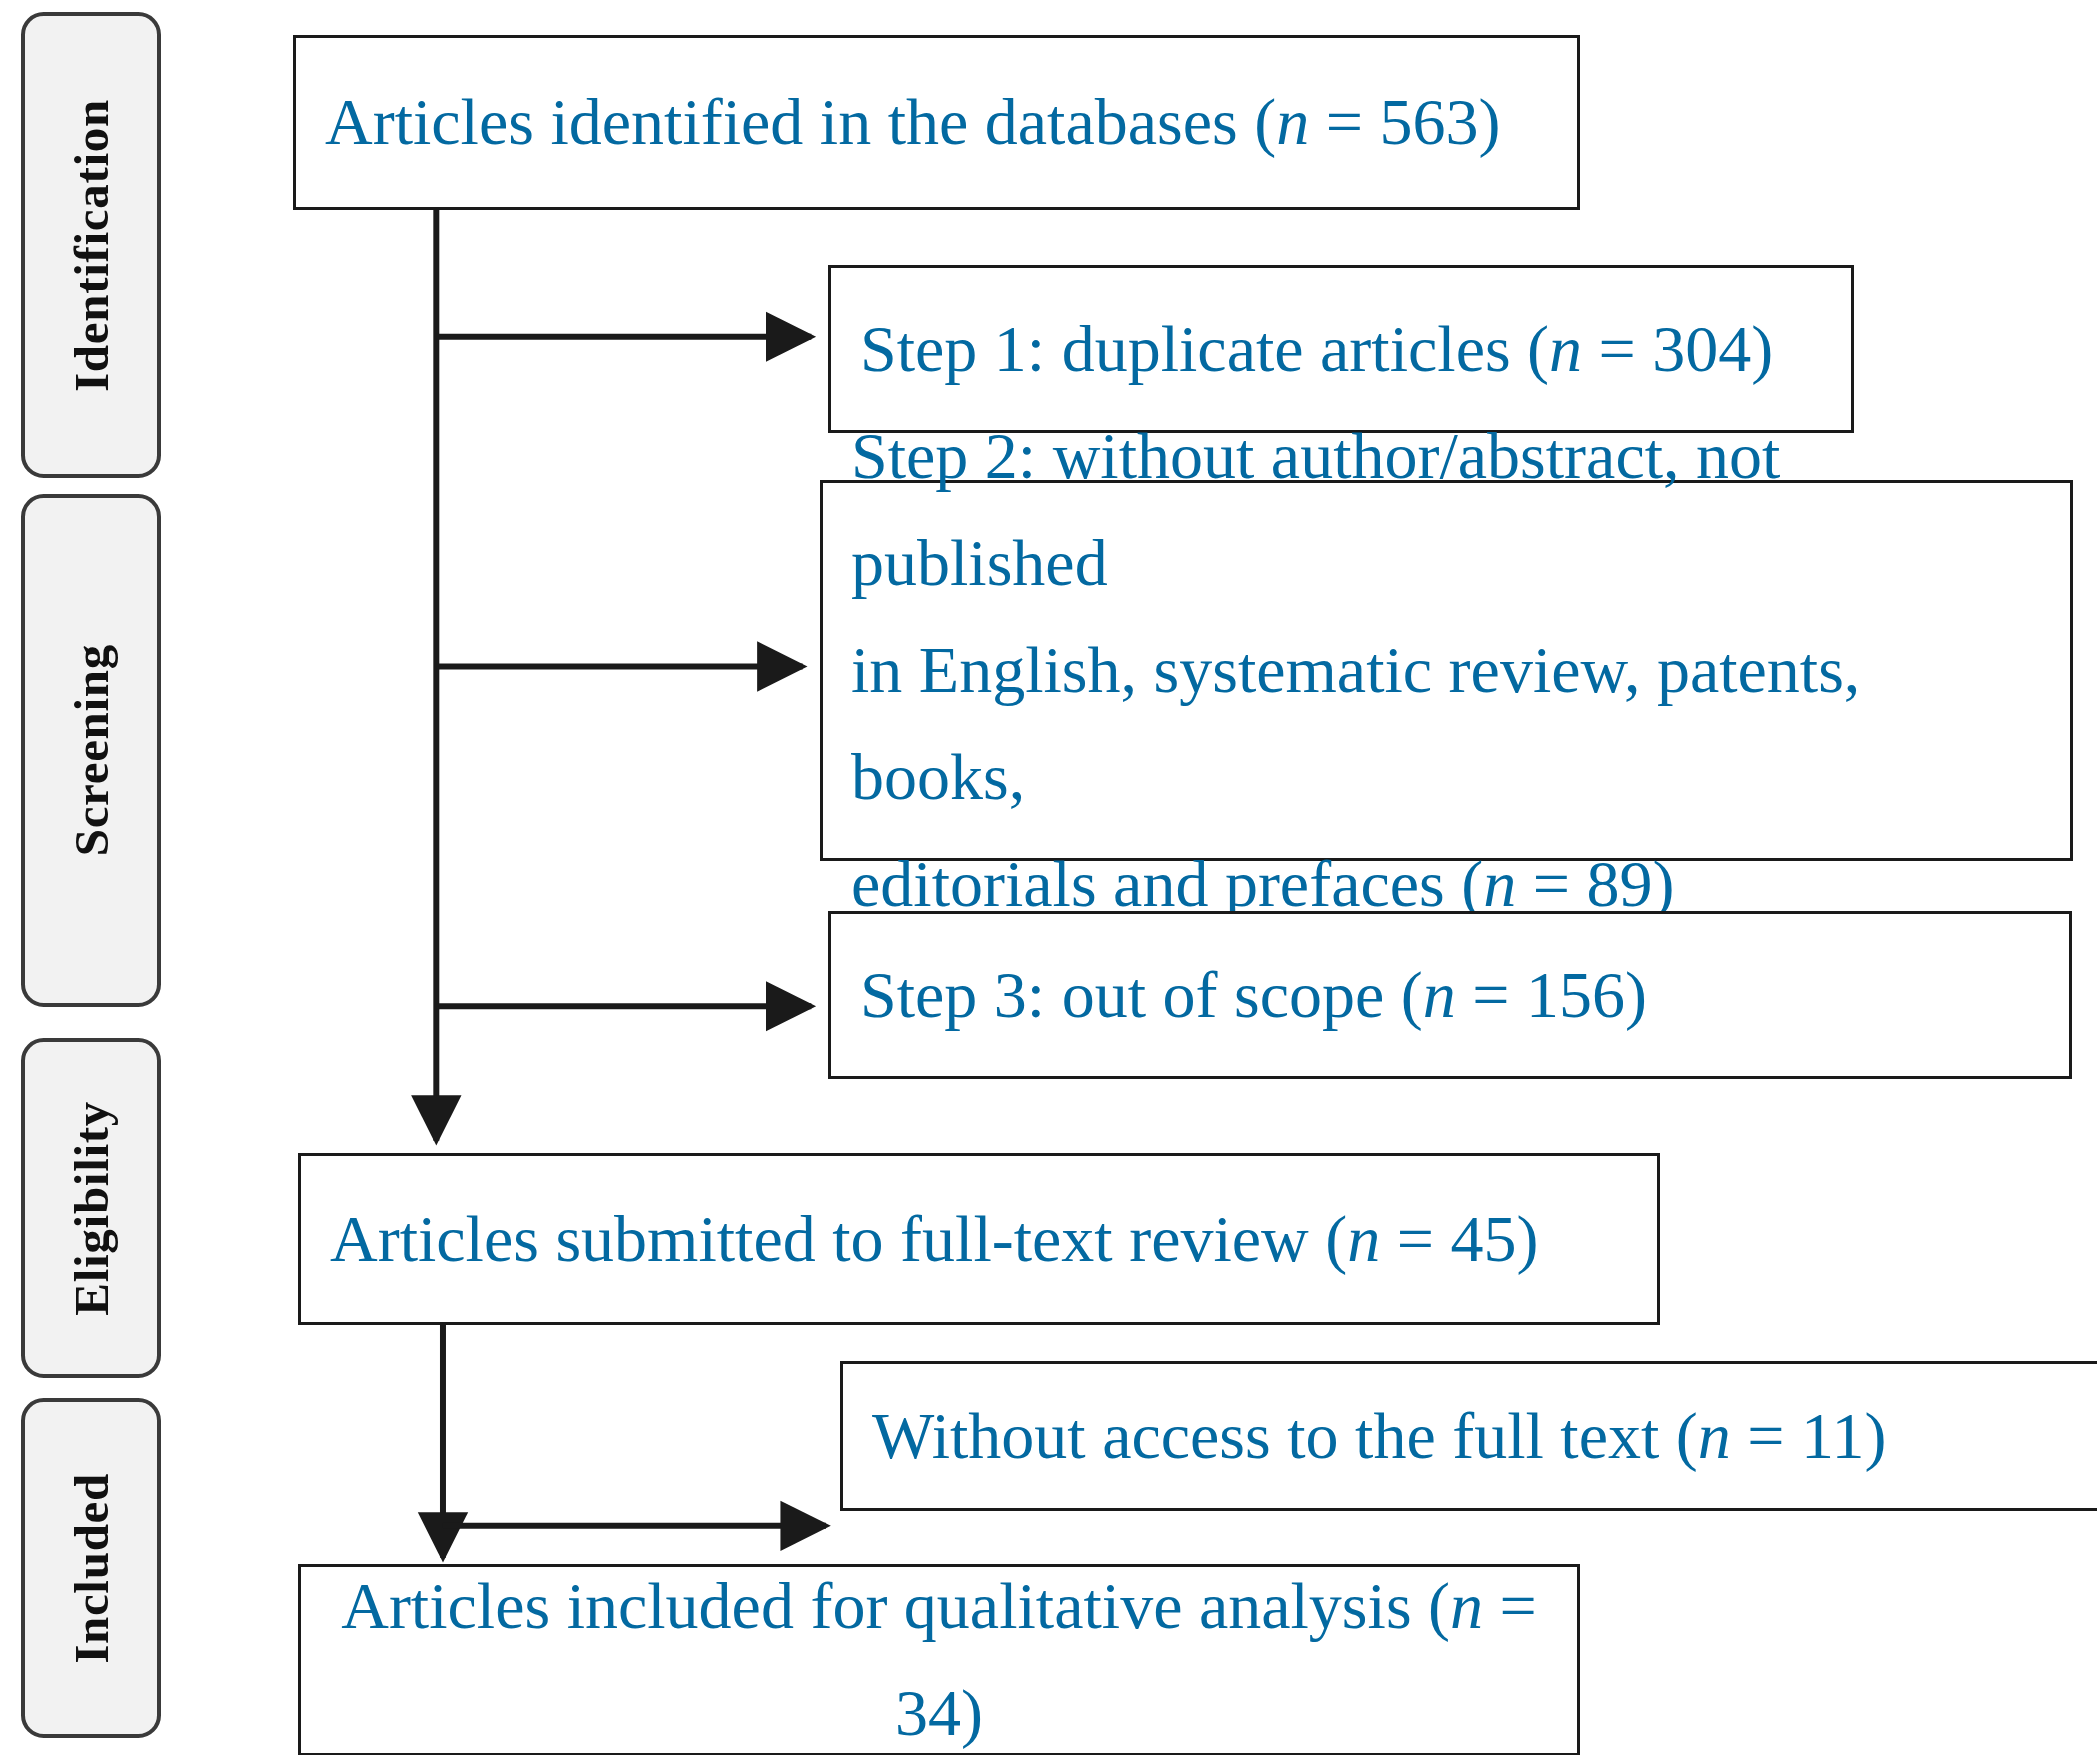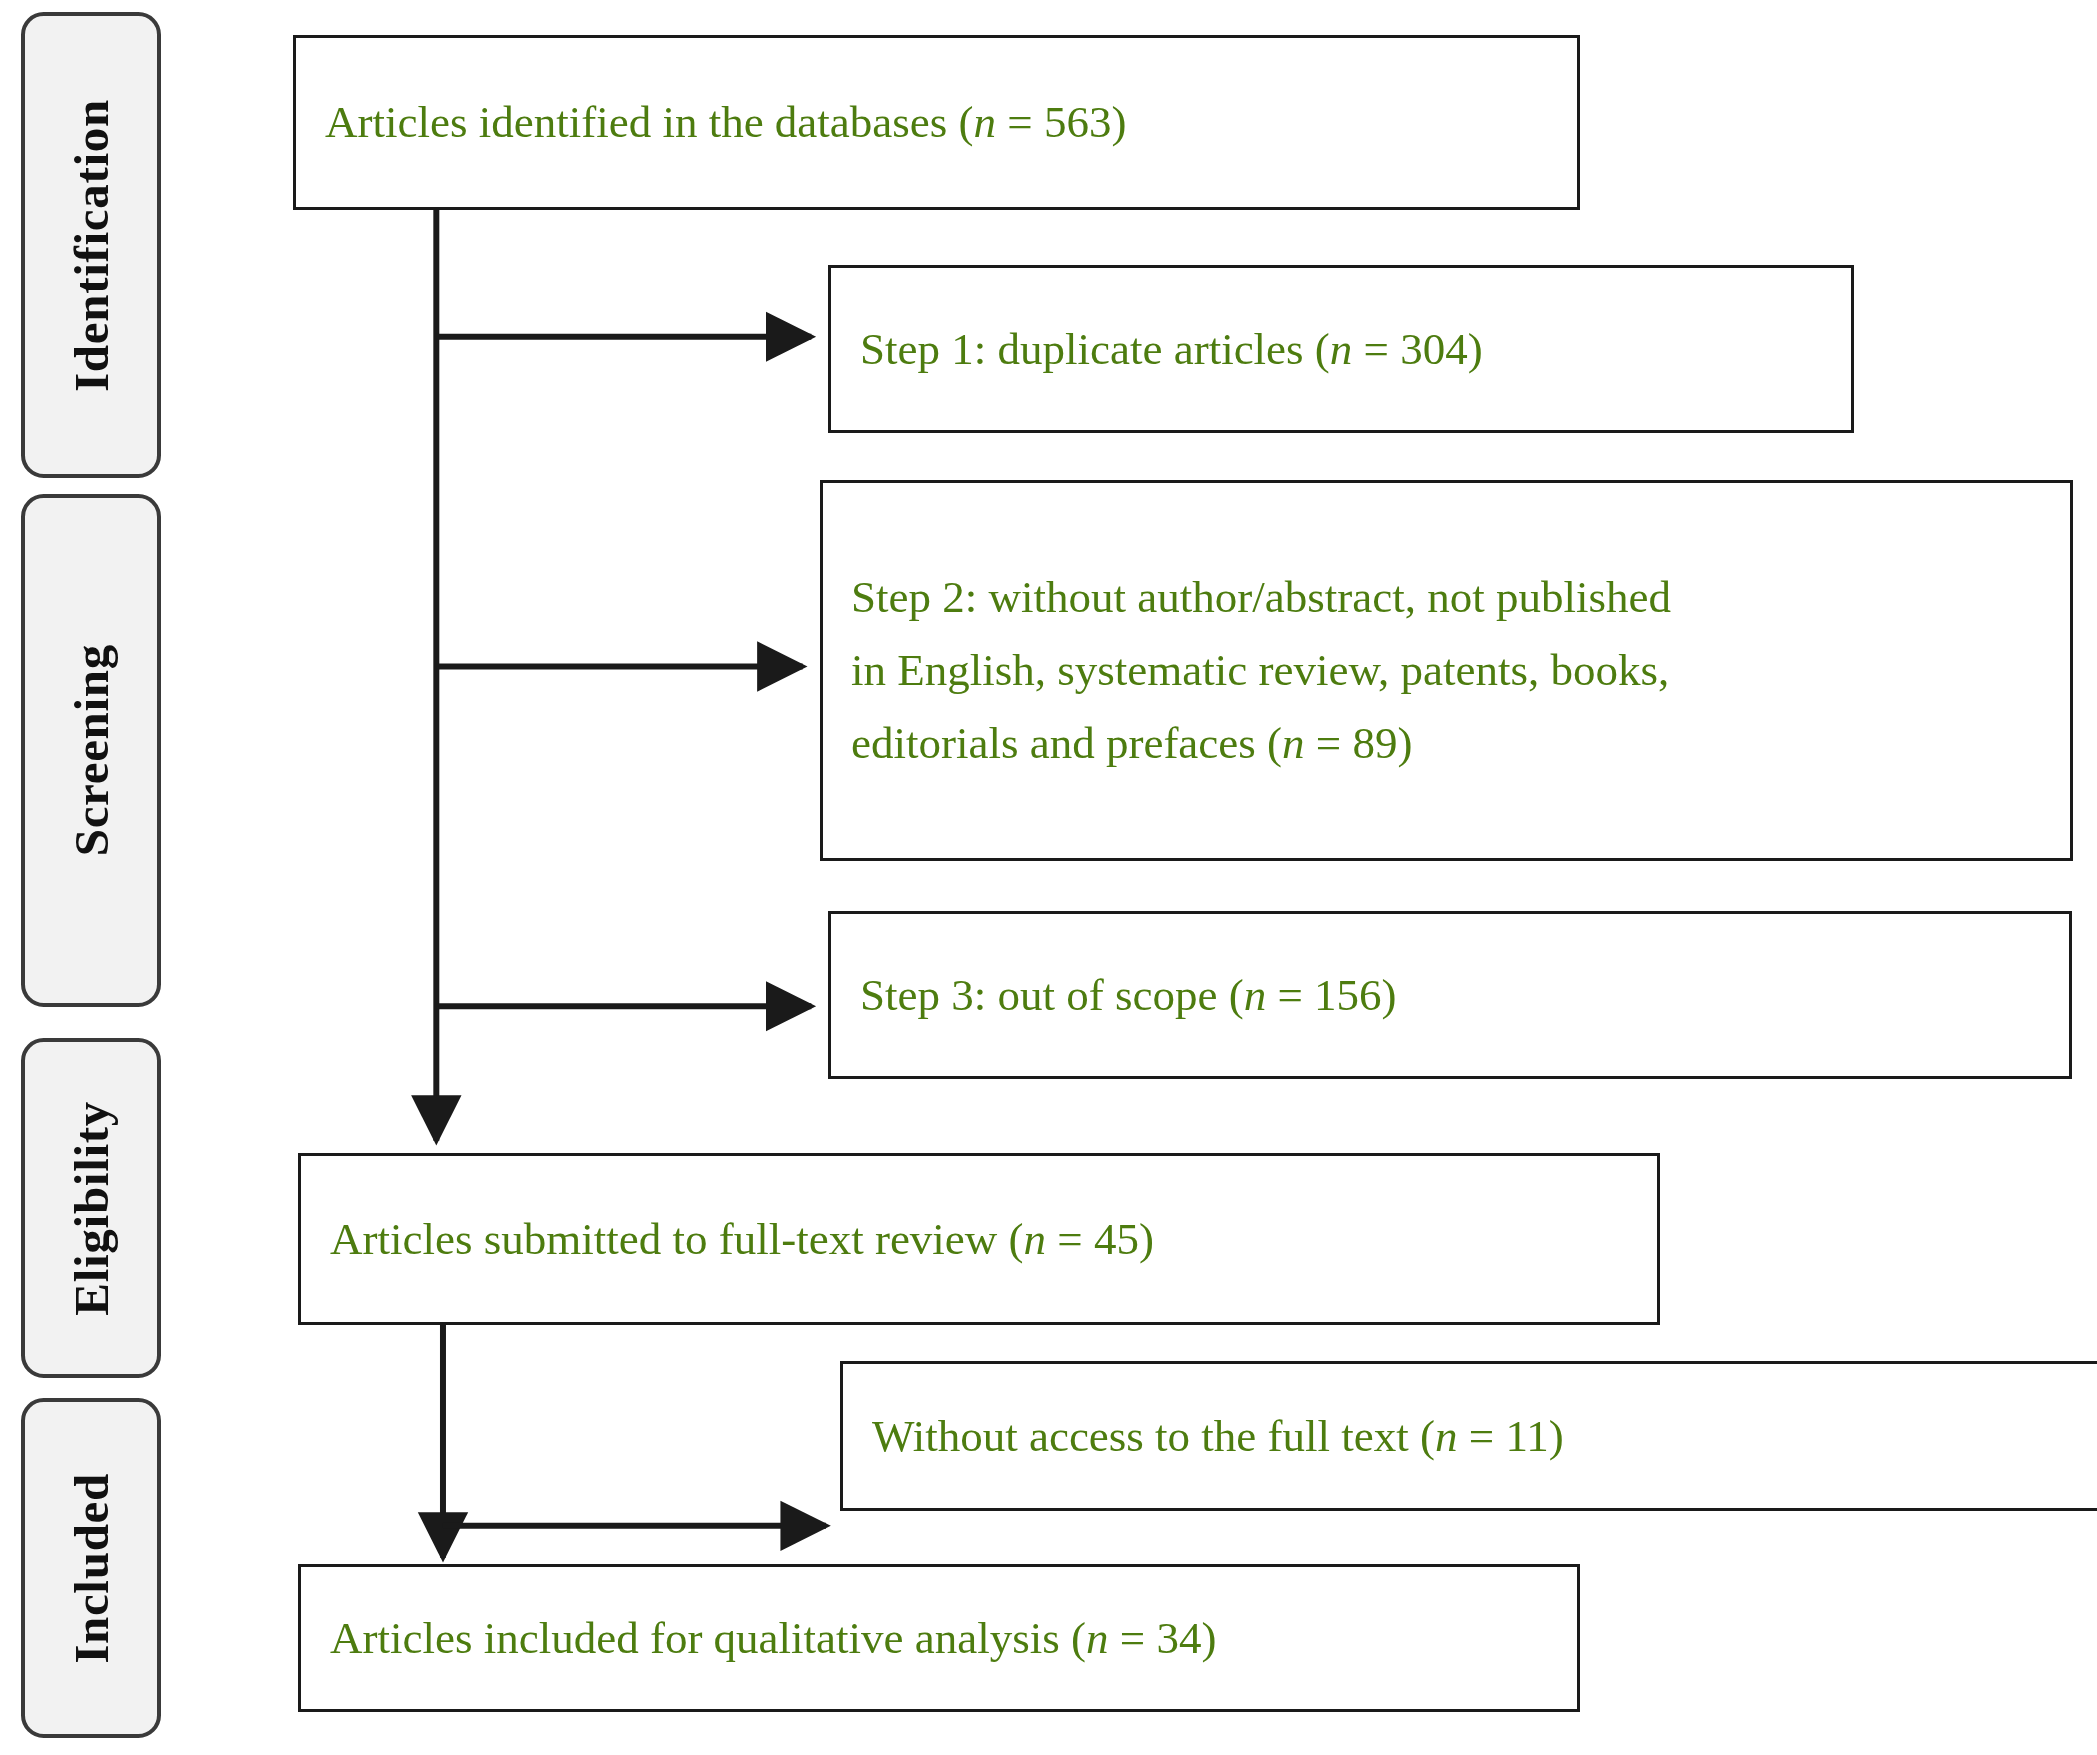--- a/index.html
+++ b/index.html
@@ -44,23 +44,23 @@
   .flowbox {
     position: absolute;
     background: #ffffff;
     border: 3.3px solid #1a1a1a;
     box-sizing: border-box;
     display: flex;
     align-items: center;
   }
   .flowtext {
     font-family: "Liberation Serif", "DejaVu Serif", serif;
-    font-size: 45px;
+    font-size: 66px;
     line-height: 1.62;
-    color: #4d7c0f;
+    color: #0369a1;
     padding: 0 29px;
     width: 100%;
     box-sizing: border-box;
   }
   .flowtext.multiline {
     padding: 0 28px;
   }
   .nvar {
     font-style: italic;
   }
@@ -162,20 +162,20 @@
       <span>Articles submitted to full-text review (</span><span class="nvar">n</span><span> = 45)</span>
     </div>
   </div>
 
   <div class="flowbox" style="left:840px; top:1361px; width:1425px; height:150px;">
     <div class="flowtext">
       <span>Without access to the full text (</span><span class="nvar">n</span><span> = 11)</span>
     </div>
   </div>
 
-  <div class="flowbox" style="left:298px; top:1564px; width:1282px; height:148px;">
+  <div class="flowbox" style="left:298px; top:1564px; width:1282px; height:192px;text-align:center;">
     <div class="flowtext">
       <span>Articles included for qualitative analysis (</span><span class="nvar">n</span><span> = 34)</span>
     </div>
   </div>
 
 </div>
 
 
 </body></html>

